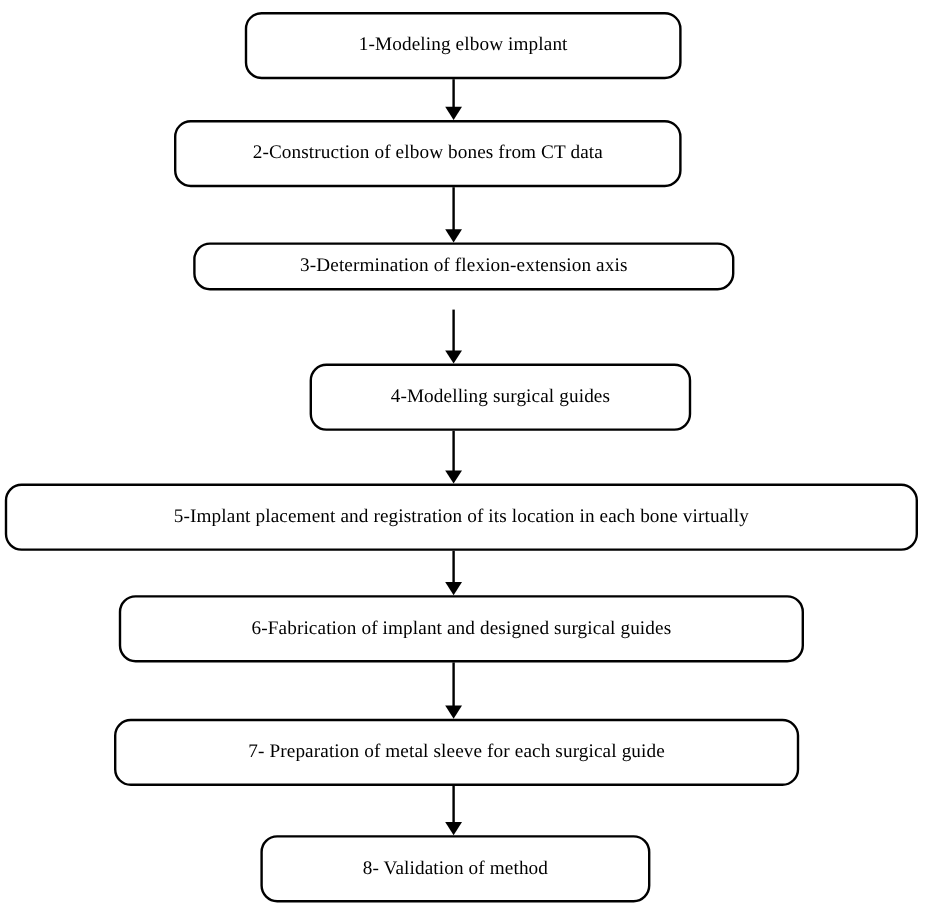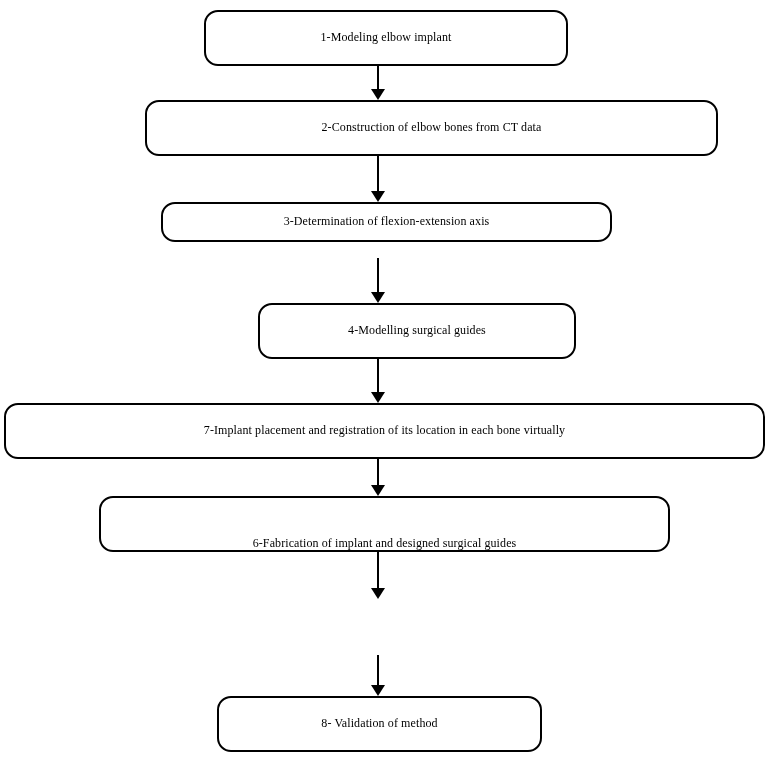--- a/index.html
+++ b/index.html
@@ -27,21 +27,21 @@
     border-radius: 14px;
     background: #ffffff;
     display: flex;
     align-items: center;
     justify-content: center;
     text-align: center;
   }
   .step-label {
     display: block;
     font-family: "Liberation Serif", "DejaVu Serif", serif;
-    font-size: 12px;
+    font-size: 16px;
     line-height: 1.1;
     color: #000000;
     white-space: nowrap;
     letter-spacing: 0.1px;
   }
   .connector {
     position: absolute;
     width: 16px;
     display: flex;
     flex-direction: column;
@@ -70,21 +70,21 @@
 
   <div class="step-box" style="left:204px; top:10px; width:364px; height:56px;">
     <span class="step-label">1-Modeling elbow implant</span>
   </div>
 
   <div class="connector" style="left:370px; top:66px; height:34px;">
     <div class="shaft"></div>
     <div class="head"></div>
   </div>
 
-  <div class="step-box" style="left:145px; top:100px; width:573px; height:56px;">
+  <div class="step-box" style="left:145px; top:100px; width:423px; height:56px;">
     <span class="step-label">2-Construction of elbow bones from CT data</span>
   </div>
 
   <div class="connector" style="left:370px; top:156px; height:46px;">
     <div class="shaft"></div>
     <div class="head"></div>
   </div>
 
   <div class="step-box" style="left:161px; top:202px; width:451px; height:40px;">
     <span class="step-label">3-Determination of flexion-extension axis</span>
@@ -98,37 +98,40 @@
   <div class="step-box" style="left:227px; top:303px; width:318px; height:56px;margin-left:31px;">
     <span class="step-label">4-Modelling surgical guides</span>
   </div>
 
   <div class="connector" style="left:370px; top:359px; height:44px;">
     <div class="shaft"></div>
     <div class="head"></div>
   </div>
 
   <div class="step-box" style="left:4px; top:403px; width:761px; height:56px;">
-    <span class="step-label">7-Implant placement and registration of its location in each bone virtually</span>
+    <span class="step-label">5-Implant placement and registration of its location in each bone virtually</span>
   </div>
 
   <div class="connector" style="left:370px; top:459px; height:37px;">
     <div class="shaft"></div>
     <div class="head"></div>
   </div>
 
-  <div class="step-box" style="left:99px; top:496px; width:571px; height:56px;align-items:flex-end;">
+  <div class="step-box" style="left:99px; top:496px; width:571px; height:56px;">
     <span class="step-label">6-Fabrication of implant and designed surgical guides</span>
   </div>
 
   <div class="connector" style="left:370px; top:552px; height:47px;">
     <div class="shaft"></div>
     <div class="head"></div>
   </div>
 
+  <div class="step-box" style="left:95px; top:599px; width:571px; height:56px;">
+    <span class="step-label">7- Preparation of metal sleeve for each surgical guide</span>
+  </div>
 
   <div class="connector" style="left:370px; top:655px; height:41px;">
     <div class="shaft"></div>
     <div class="head"></div>
   </div>
 
   <div class="step-box" style="left:217px; top:696px; width:325px; height:56px;">
     <span class="step-label">8- Validation of method</span>
   </div>
 

